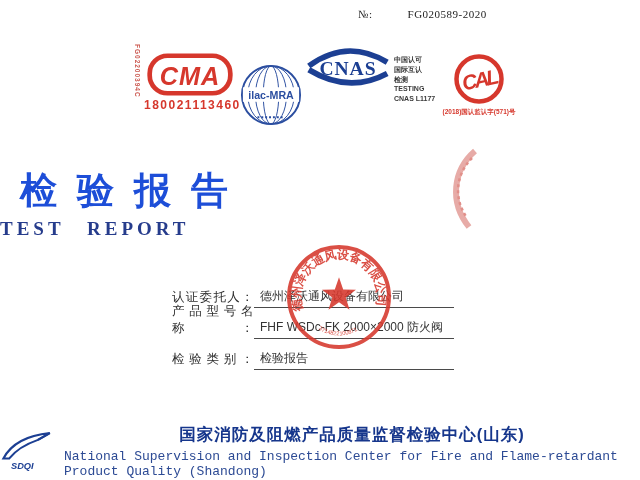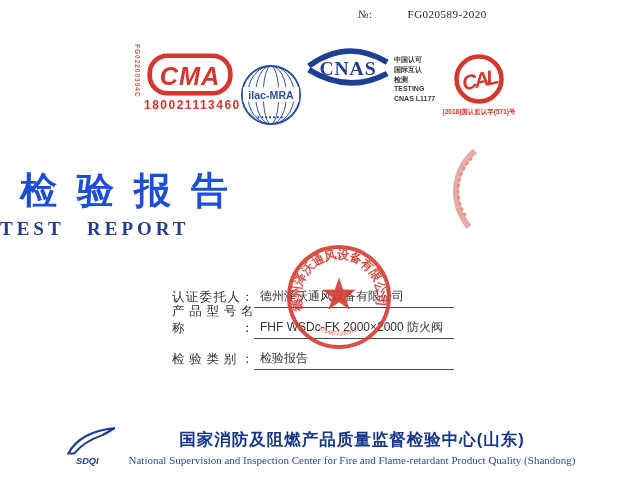--- a/index.html
+++ b/index.html
@@ -62,21 +62,21 @@
   
   .seal{position:absolute;left:281px;top:239px;opacity:.88;pointer-events:none;}
   
   .footer{
     position:absolute;left:0;top:424px;width:640px;
     display:flex;justify-content:center;align-items:center;gap:10px;
   }
   .footer-txt{display:flex;flex-direction:column;align-items:center;}
   .org-zh{font-size:16.5px;font-weight:bold;color:#16368c;letter-spacing:1px;}
   .org-en{
-    margin-top:3px;font-family:Liberation Serif, serif;font-size:11px;color:#2c4a94;
+    margin-top:3px;font-family:Liberation Mono, monospace;font-size:13px;color:#2c4a94;
   }
 </style>
 </head>
 <body>
 
 <div class="page">
 
   <div class="report-no">
     <span>№:</span><span class="num">FG020589-2020</span>
   </div>

